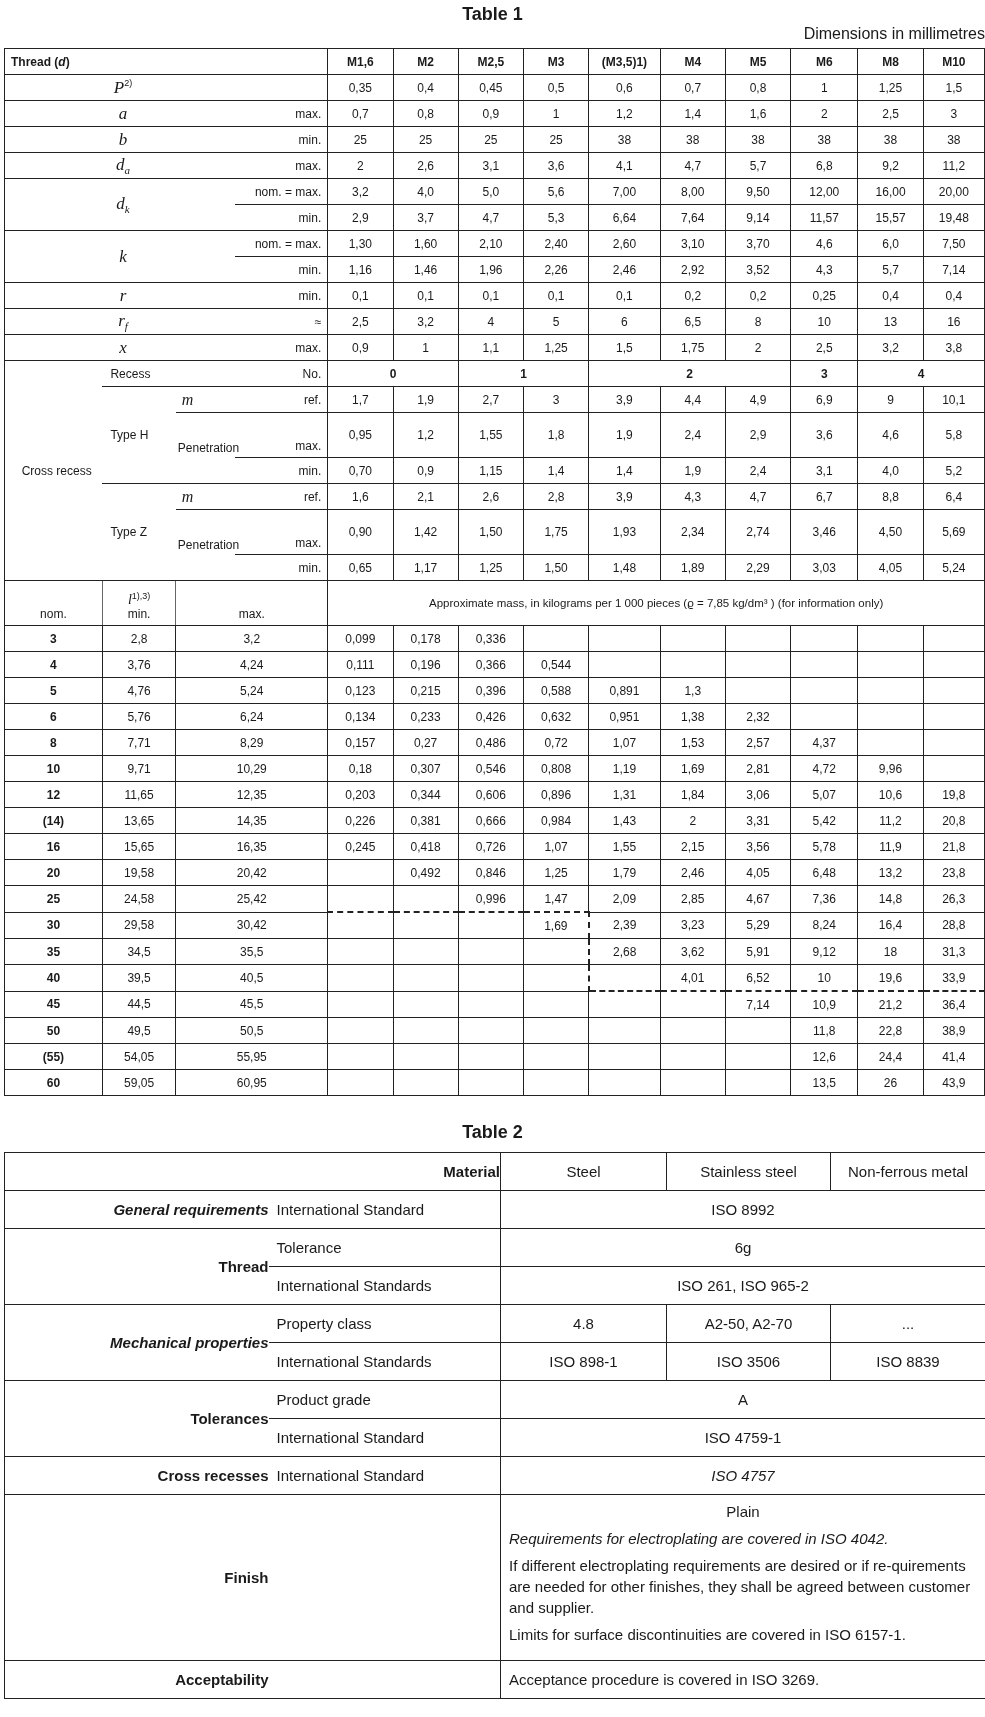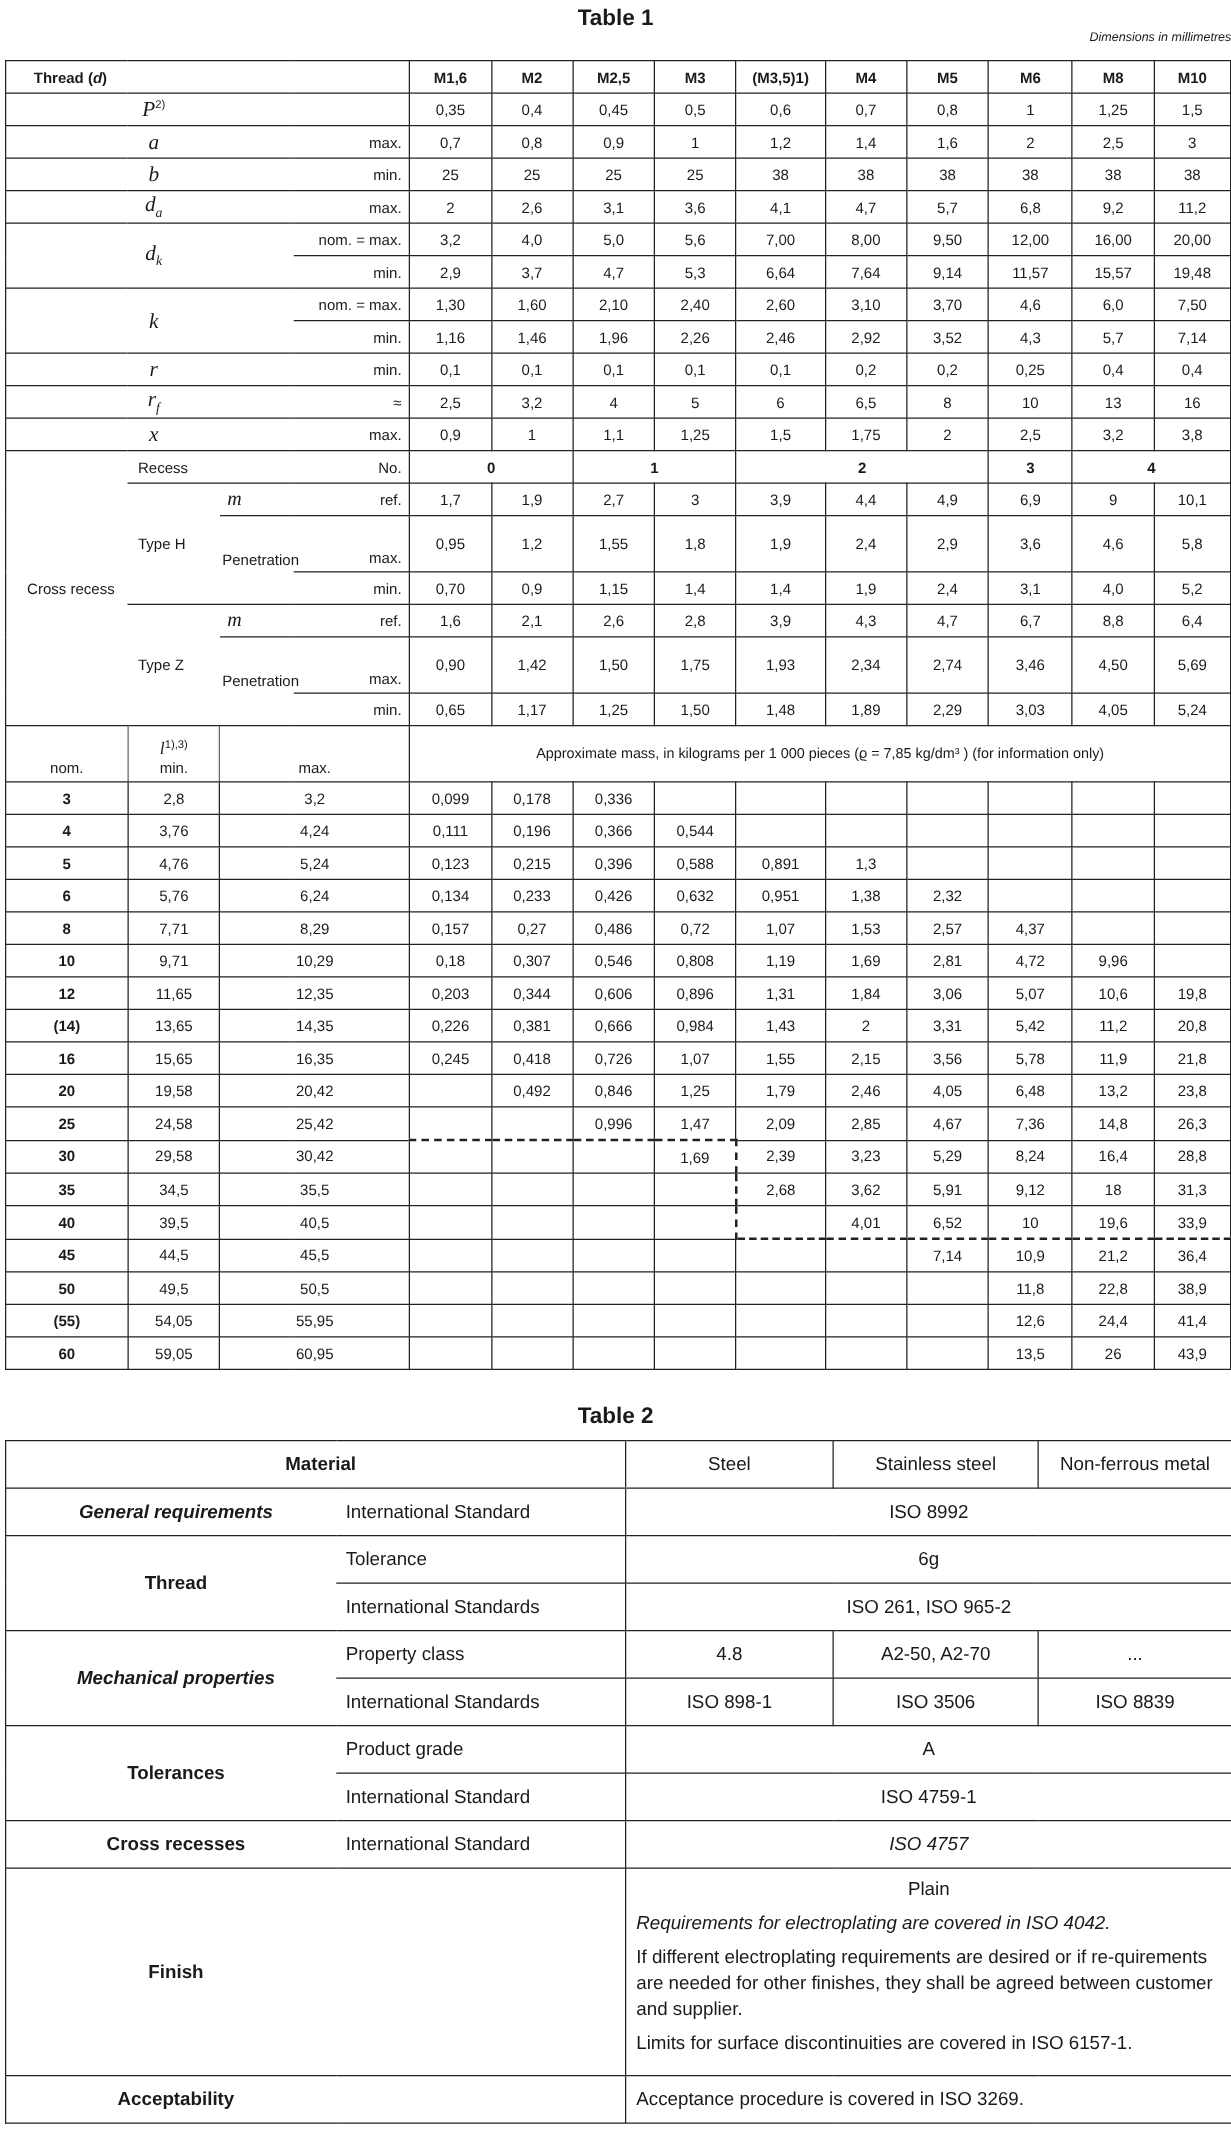--- a/index.html
+++ b/index.html
@@ -1,36 +1,36 @@
 <!DOCTYPE html>
 <html><head>
 <meta charset="utf-8">
 <style>
   html, body { margin:0; padding:0; background:#fff; }
   body { width:985px; height:1717px; position:relative; overflow:hidden;
          font-family:"Liberation Sans", sans-serif; color:#1a1a1a; }
   .t1title { position:absolute; top:4px; left:0; width:985px; text-align:center;
              font-weight:bold; font-size:18px; }
-  .units { position:absolute; top:25px; right:0; font-style:italic; font-size:10px; }
+  .units { position:absolute; top:25px; right:0; font-size:16px; }
   table { border-collapse:collapse; position:absolute; }
   td { border:1.5px solid #222; padding:0; font-size:12px; text-align:center; height:25px; white-space:nowrap; }
   #t1 { left:4px; top:48px; width:981px; table-layout:fixed; }
   #t1 td.sym { text-align:center; padding-left:6px; font-family:"Liberation Serif", serif; font-style:italic; font-size:17px; border-right:none; }
   #t1 td.qual { text-align:right; padding-right:6px; border-left:none; font-size:12px; }
   #t1 td.hdr { font-weight:bold; font-size:12px; }
   #t1 td.it { }
   .nob-r { border-right:none !important; }
   .nob-l { border-left:none !important;margin-left:10px; }
   td.bold { font-weight:bold; }
   .dash-t { border-top:2px dashed #222 !important; }
   .dash-r { border-right:2px dashed #222 !important; }
   .t2title { position:absolute; top:1122px; left:0; width:985px; text-align:center; font-weight:bold; font-size:18px; }
   #t2 { left:4px; top:1152px; width:981px; table-layout:fixed; }
   #t2 td { font-size:15px; height:37px; }
-  #t2 td.l1 { text-align:center; padding-left:8px; font-weight:bold; }
+  #t2 td.l1 { text-align:right; padding-left:8px; font-weight:bold; }
   #t2 td.l2 { text-align:left; padding-left:8px; }
   #t2 td.finish { text-align:left; padding:6px 8px; white-space:normal; line-height:21px; vertical-align:top;margin-left:47px; }
   #t2 td.finish p { margin:0 0 6px 0; }
   sup { font-size:9px; }
 </style>
 </head>
 <body>
 
 <div class="t1title">Table 1</div>
 <div class="units">Dimensions in millimetres</div>
@@ -47,21 +47,21 @@
       <col style="width:64px">
       <col style="width:70px">
       <col style="width:64px">
       <col style="width:64px">
       <col style="width:66px">
       <col style="width:64px">
       <col style="width:60px">
   </colgroup>
   <tbody id="t1body">
       <tr>
-        <td colspan="4" class="hdr" style="text-align:left;padding-left:22px"><span>Thread (</span><i>d</i><span>)</span></td>
+        <td colspan="4" class="hdr" style="text-align:left;padding-left:6px"><span>Thread (</span><i>d</i><span>)</span></td>
         <td class="hdr">M1,6</td>
         <td class="hdr">M2</td>
         <td class="hdr">M2,5</td>
         <td class="hdr">M3</td>
         <td class="hdr">(M3,5)1)</td>
         <td class="hdr">M4</td>
         <td class="hdr">M5</td>
         <td class="hdr">M6</td>
         <td class="hdr">M8</td>
         <td class="hdr">M10</td>

